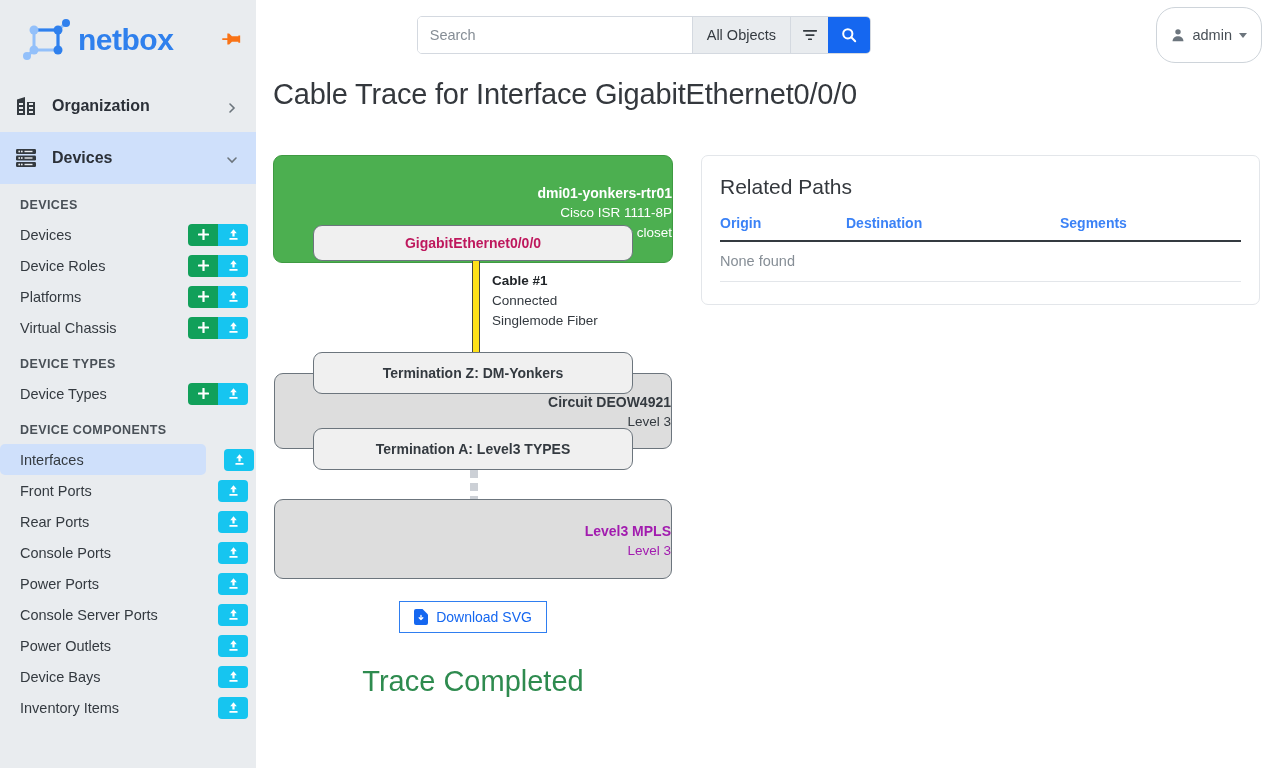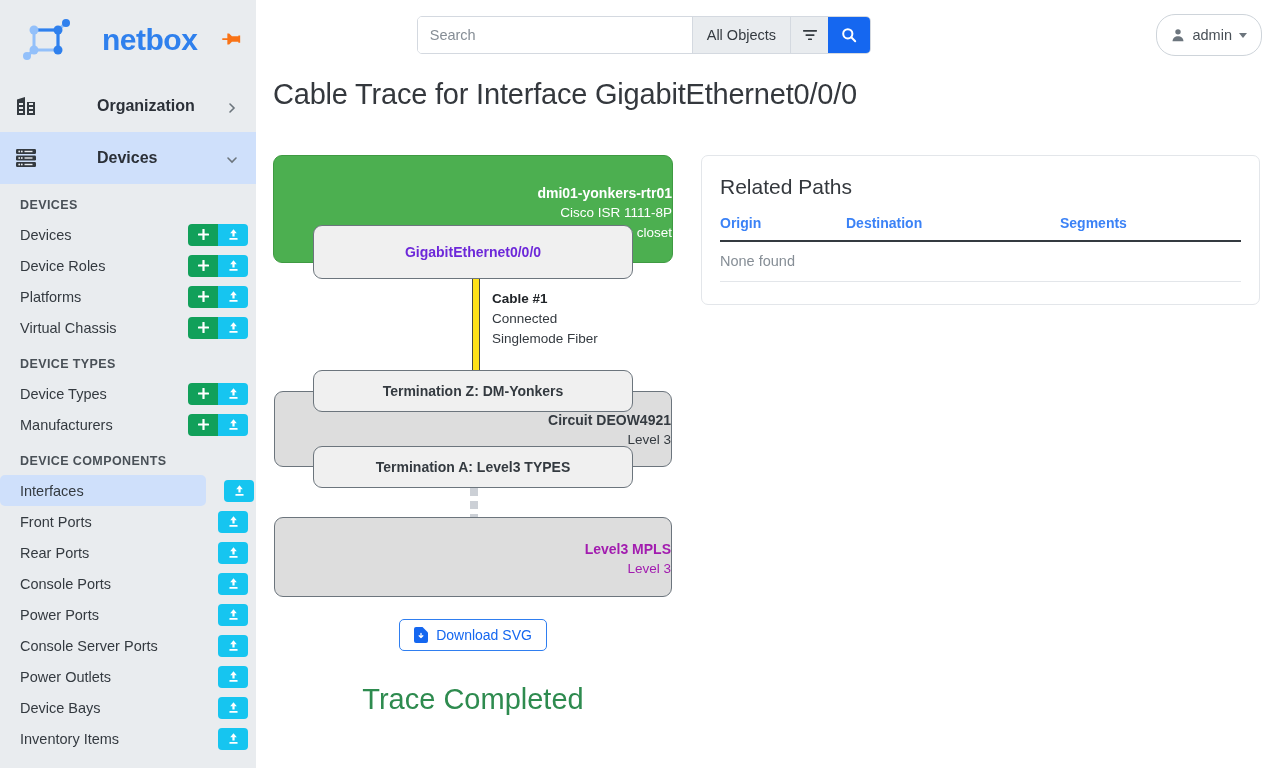--- a/index.html
+++ b/index.html
@@ -23,32 +23,32 @@
   }
   .brand-row {
     height: 80px;
     display: flex; align-items: center;
     padding: 0 14px 0 22px;
   }
   .brand-logo { display: flex; align-items: center; gap: 8px; flex: 1; }
   .brand-mark { width: 48px; height: 44px; }
   .brand-word {
     font-size: 30px; font-weight: 700; color: #2f80ed;
-    letter-spacing: -0.5px; line-height: 1; margin-left: 24px;
+    letter-spacing: -0.5px; line-height: 1;
   }
   .pin-icon { width: 22px; height: 22px; color: #f97316; flex-shrink: 0; }
 
   .nav-group {
     display: flex; align-items: center; gap: 14px;
     height: 52px; padding: 0 18px 0 14px;
     cursor: pointer;
   }
   .nav-group.active { background: #cfe0fb; }
   .nav-group .gicon { width: 24px; height: 24px; color: #343a40; flex-shrink: 0; }
-  .nav-group .glabel { font-size: 16px; font-weight: 700; color: #2b3038; flex: 1; margin-left: 45px; }
+  .nav-group .glabel { font-size: 16px; font-weight: 700; color: #2b3038; flex: 1; }
   .nav-group .gchev { width: 12px; height: 12px; color: #6c757d; }
 
   .nav-section {
     font-size: 12.5px; font-weight: 700; color: #495057;
     letter-spacing: 0.4px;
     padding: 14px 0 7px 20px;
   }
   .nav-item {
     display: flex; align-items: center;
     height: 31px;
@@ -125,21 +125,21 @@
   .search-btn {
     width: 42px;
     display: flex; align-items: center; justify-content: center;
     background: #1567f0; color: #fff;
     cursor: pointer;
   }
   .filter-btn svg, .search-btn svg { width: 16px; height: 16px; }
 
   .user-btn {
     display: flex; align-items: center; gap: 7px;
-    height: 42px; padding: 0 14px;
+    height: 56px; padding: 0 14px;
     border: 1px solid #ced4da; border-radius: 19px;
     font-size: 14.5px; color: #495057;
     cursor: pointer; background: #fff;
     margin-left: auto;
   }
   .user-btn .uicon { width: 14px; height: 14px; color:#6c757d; }
   .caret { width: 0; height: 0;
     border-left: 4.5px solid transparent; border-right: 4.5px solid transparent;
     border-top: 5.5px solid #6c757d; }
 
@@ -165,22 +165,22 @@
 
   .device-node {
     background: #4caf50;
     border-color: #3f9a42;
     color: #ffffff;
     height: 108px;
     padding-top: 27px;
   }
   .iface-node {
     background: #f0f0f0;
-    color: #6d28d9;
-    height: 54px;
+    color: #be185d;
+    height: 36px;
     width: 320px;
     margin: -38px auto 0 auto;
     display: flex; align-items: center; justify-content: center;
     position: relative; z-index: 3;
   }
 
   .cable-seg { height: 112px; position: relative; }
   .cable-line {
     position: absolute; left: 199px; top: 0;
     width: 8px; height: 112px;
@@ -228,21 +228,21 @@
     width: 398px;
     margin: 0 auto;
     padding-top: 21px;
     color: #a21caf;
   }
 
   .dl-row { text-align: center; padding-top: 22px; }
   .dl-btn {
     display: inline-flex; align-items: center; gap: 8px;
     padding: 7px 14px;
-    border: 1px solid #2f7ef0; border-radius: 5px;
+    border: 1px solid #2f7ef0; border-radius: 0;
     background: #fff; color: #1567f0;
     font-size: 14px; cursor: pointer;
     font-family: "Liberation Sans", sans-serif;
   }
   .dl-btn svg { width: 14px; height: 16px; }
 
   .trace-done {
     text-align: center;
     font-size: 29px; color: #2e8b4f;
     padding-top: 32px;
@@ -410,37 +410,20 @@
               </svg>
             </div>
             <div class="btn-imp">
               <svg viewBox="0 0 13 13" fill="currentColor">
                 <path d="M6.5 1.2 L9.8 5.2 H7.6 V8.6 H5.4 V5.2 H3.2 Z"></path>
                 <rect x="2.4" y="10" width="8.2" height="1.8" rx="0.5"></rect>
               </svg>
             </div>
           </div>
         </div>
-        <div class="nav-item">
-          <span class="nlabel">Manufacturers</span>
-          <div class="nav-btns">
-            <div class="btn-add">
-              <svg viewBox="0 0 13 13" fill="currentColor">
-                <rect x="5.4" y="1" width="2.2" height="11" rx="0.6"></rect>
-                <rect x="1" y="5.4" width="11" height="2.2" rx="0.6"></rect>
-              </svg>
-            </div>
-            <div class="btn-imp">
-              <svg viewBox="0 0 13 13" fill="currentColor">
-                <path d="M6.5 1.2 L9.8 5.2 H7.6 V8.6 H5.4 V5.2 H3.2 Z"></path>
-                <rect x="2.4" y="10" width="8.2" height="1.8" rx="0.5"></rect>
-              </svg>
-            </div>
-          </div>
-        </div>
         <div class="nav-section">DEVICE COMPONENTS</div>
         <div class="nav-item active">
           <span class="nlabel">Interfaces</span>
           <div class="nav-btns">
             <div class="btn-imp solo">
               <svg viewBox="0 0 13 13" fill="currentColor">
                 <path d="M6.5 1.2 L9.8 5.2 H7.6 V8.6 H5.4 V5.2 H3.2 Z"></path>
                 <rect x="2.4" y="10" width="8.2" height="1.8" rx="0.5"></rect>
               </svg>
             </div>

